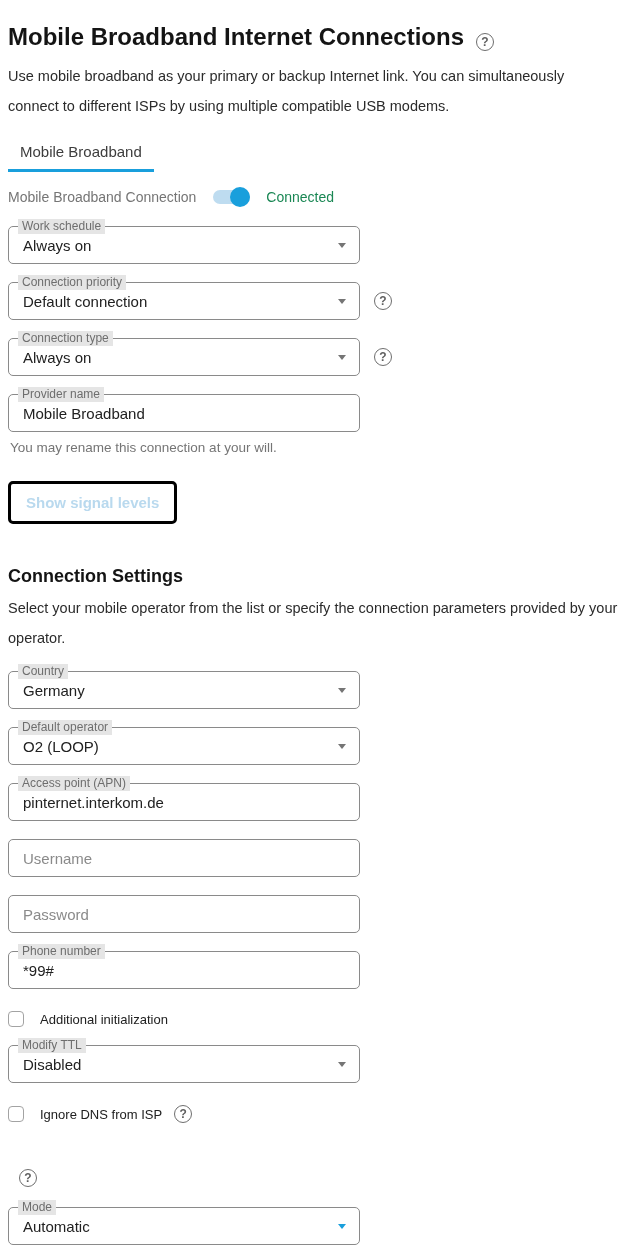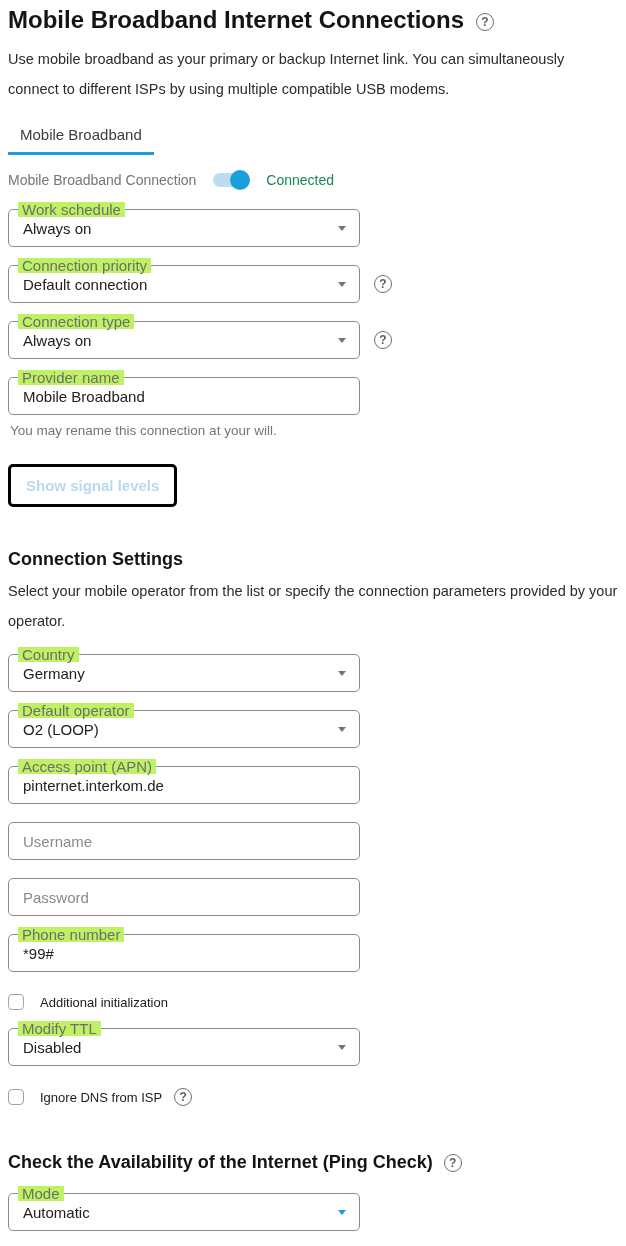--- a/index.html
+++ b/index.html
@@ -7,21 +7,21 @@
   body {
     width: 626px; height: 1246px; overflow: hidden;
     font-family: "Liberation Sans", sans-serif;
     color: #212121;
   }
   .page { padding: 6px 8px 0 8px; }
 
   
   h1 {
     font-size: 24px; font-weight: 700; color: #141414;
-    display: flex; align-items: center;
+    display: flex; align-items: flex-end; margin-top: 17px;
   }
   h2 { margin-top: 42px; font-size: 18px; font-weight: 700; color: #141414; }
   h3 {
     margin-top: 46px; font-size: 18px; font-weight: 700; color: #141414;
     display: flex; align-items: center;
   }
 
   .desc {
     margin-top: 10px; font-size: 14.5px; line-height: 30px;
     color: #2b2b2b; max-width: 616px;
@@ -58,22 +58,22 @@
 
   
   .field-row { margin-top: 18px; display: flex; align-items: center; }
   .field {
     position: relative; width: 352px; height: 38px;
     border: 1px solid #8a8a8a; border-radius: 5px; background: #fff;
     display: flex; align-items: center; padding: 0 14px;
   }
   .field .float-label {
     position: absolute; top: -8px; left: 9px;
-    background: #bef264; padding: 0 4px;
-    font-size: 15px; line-height: 15px; color: #6e6e6e; white-space: nowrap;
+    background: #e5e5e5; padding: 0 4px;
+    font-size: 12px; line-height: 15px; color: #6e6e6e; white-space: nowrap;
   }
   .field .value { font-size: 15px; color: #212121; }
   .field.select { cursor: pointer; }
   .caret {
     position: absolute; right: 13px; top: 50%; margin-top: -2px;
     width: 0; height: 0;
     border-left: 4.5px solid transparent; border-right: 4.5px solid transparent;
     border-top: 5px solid #757575;
   }
   .caret.blue { border-top-color: #199fdc; }
@@ -223,21 +223,20 @@
     </div>
   </div>
 
   <label class="check-row">
     <span class="checkbox"></span>
     <span class="check-label">Ignore DNS from ISP</span>
     <span class="help-circle">?</span>
   </label>
 
   <h3>
-    <span>Check the Availability of the Internet (Ping Check)</span>
     <span class="help-circle">?</span>
   </h3>
 
   <div class="field-row mode-row">
     <div class="field select">
       <span class="float-label">Mode</span>
       <span class="value">Automatic</span>
       <span class="caret blue"></span>
     </div>
   </div>

